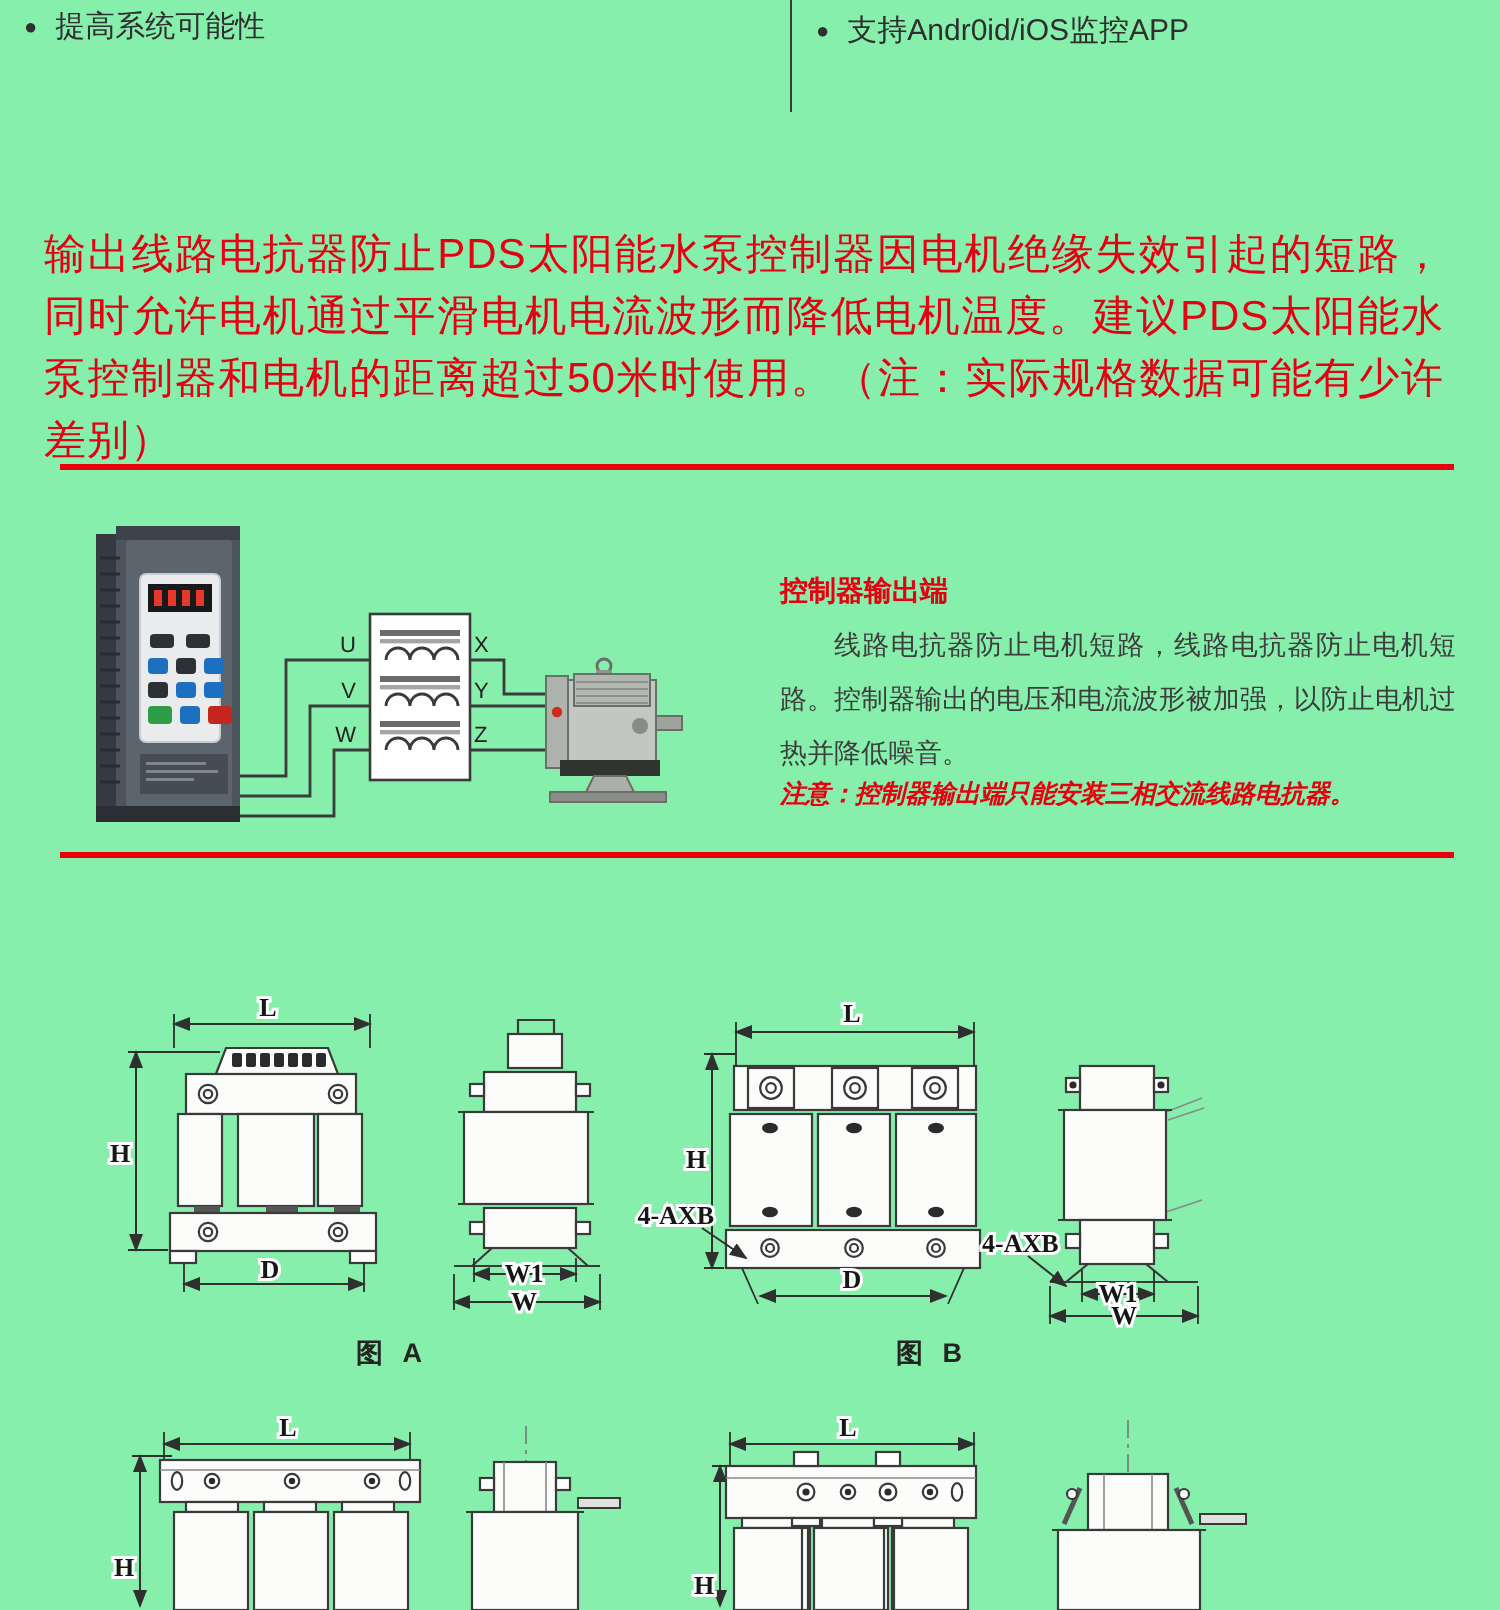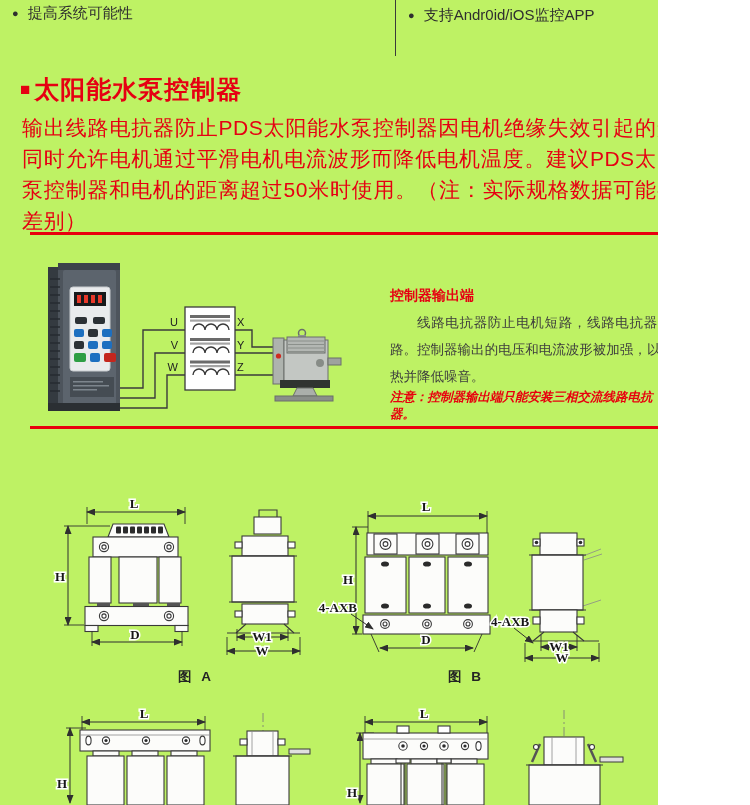--- a/index.html
+++ b/index.html
@@ -1,16 +1,16 @@
 <!DOCTYPE html>
 <html><head>
 <meta charset="utf-8">
 <style>
   html,body{margin:0;padding:0;background:#fff;}
-  .page{position:relative;width:658px;height:805px;background:#bef264;overflow:hidden;
+  .page{position:relative;width:750px;height:805px;background:#86efac;overflow:hidden;
         font-family:"Liberation Sans",sans-serif;}
   
   .features{position:absolute;left:0;top:0;width:750px;height:56px;}
   .feat{position:absolute;font-size:15px;color:#2f2f2f;white-space:nowrap;}
   .feat .bullet{font-size:11px;margin-right:9px;vertical-align:1px;color:#2f2f2f;}
   .feat1{left:12px;top:4px;} .feat2{left:12px;top:30px;} .feat3{left:408px;top:6px;}
   .col-divider{position:absolute;left:395px;top:0;width:1px;height:56px;background:#3a3a3a;}
   
   .heading{position:absolute;left:20px;top:56px;font-size:25px;font-weight:bold;color:#e60012;letter-spacing:1px;}
   .heading .marker{font-size:17px;margin-right:3px;vertical-align:3px;}
@@ -50,21 +50,20 @@
   <div class="features">
     <div class="feat feat1">
       <span class="bullet">●</span><span>提高系统可能性</span>
     </div>
     <div class="feat feat3">
       <span class="bullet">●</span><span>支持Andr0id/iOS监控APP</span>
     </div>
     <div class="col-divider"></div>
   </div>
 
-  <h1 class="heading"><span class="marker">■</span><span>太阳能水泵控制器</span></h1>
 
   <p class="intro">输出线路电抗器防止PDS太阳能水泵控制器因电机绝缘失效引起的短路，同时允许电机通过平滑电机电流波形而降低电机温度。建议PDS太阳能水泵控制器和电机的距离超过50米时使用。（注：实际规格数据可能有少许差别）</p>
 
   <div class="rule rule-top"></div>
   <div class="rule rule-bottom"></div>
 
   <svg class="diagram-svg" width="345" height="188" viewBox="0 0 345 188">
 
     <path class="wire" d="M60,151 H113 V93 H163 M199,93 H222 V110 H246"></path>
     <path class="wire" d="M60,161 H125 V116 H163 M199,116 H246"></path>

